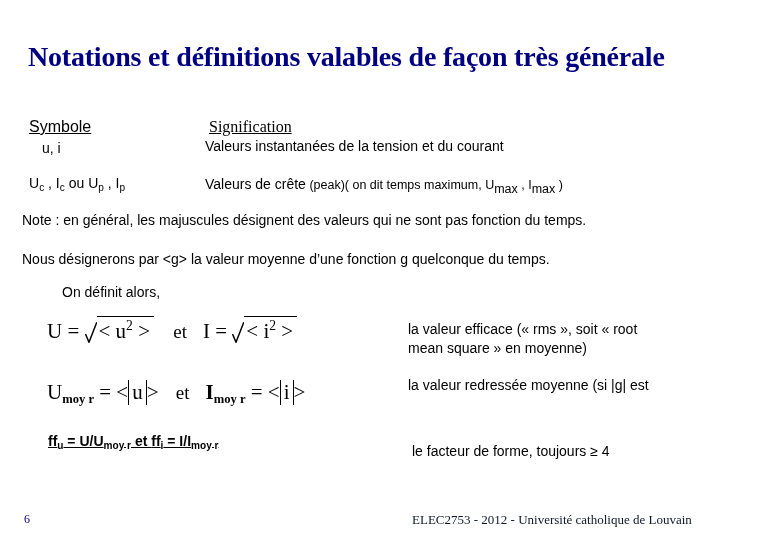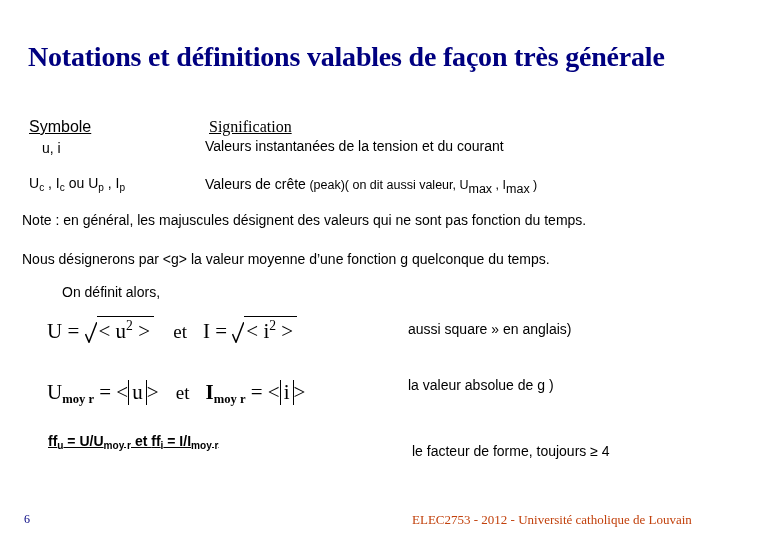--- a/index.html
+++ b/index.html
@@ -184,40 +184,40 @@
     font-family: "Liberation Serif", serif;
     font-size: 12px;
     color: #000080;
   }
   .footer-credit {
     position: absolute;
     left: 412px;
     top: 512px;
     font-family: "Liberation Serif", serif;
     font-size: 13px;
-    color: #c2410c;
+    color: #0f172a;
     white-space: nowrap;
   }
 </style>
 </head>
 <body>
 
 <div class="slide-title">Notations et définitions valables de façon très générale</div>
 
 <div class="table-block">
 
   <div class="tbl-head-sym">Symbole</div>
   <div class="tbl-head-sig">Signification</div>
 
   <div class="tbl-r1-sym">u, i</div>
   <div class="tbl-r1-sig">Valeurs instantanées de la tension et du courant</div>
 
   <div class="tbl-r2-sym"><span>U</span><sub>c</sub><span> , </span><span>I</span><sub>c</sub><span> ou </span><span>U</span><sub>p</sub><span> , </span><span>I</span><sub>p</sub></div>
 
-  <div class="tbl-r2-sig"><span>Valeurs de crête</span><span class="small-cap"> (peak)( on dit aussi valeur, </span><span class="small-cap">U</span><sub class="small-cap">max</sub><span class="small-cap"> , </span><span class="small-cap">I</span><sub class="small-cap">max</sub><span class="small-cap"> )</span></div>
+  <div class="tbl-r2-sig"><span>Valeurs de crête</span><span class="small-cap"> (peak)( on dit temps maximum, </span><span class="small-cap">U</span><sub class="small-cap">max</sub><span class="small-cap"> , </span><span class="small-cap">I</span><sub class="small-cap">max</sub><span class="small-cap"> )</span></div>
 </div>
 
 <div class="note note-1">Note : en général, les majuscules désignent des valeurs qui ne sont pas fonction du temps.</div>
 <div class="note note-2">Nous désignerons par &lt;g&gt; la valeur moyenne d’une fonction g quelconque du temps.</div>
 <div class="note note-3">On définit alors,</div>
 
 <div class="formula eq-rms">
   <span>U</span><span> = </span><span class="sqrt">
     <span class="tick">
       <svg width="12" height="22" viewBox="0 0 12 22">
@@ -236,23 +236,24 @@
   </span>
 </div>
 
 <div class="formula eq-moy">
   <span>U</span><span class="sub-bold">moy r</span><span> = &lt;</span><span class="bar-abs" style="border-left:1.2px solid #000;border-right:1.2px solid #000">u</span><span>&gt; </span><span style="display:inline-block;width:12px"></span><span class="et-word">et</span><span style="display:inline-block;width:16px"></span><span style="font-weight:bold">I</span><span class="sub-bold">moy r</span><span> = &lt;</span><span class="bar-abs" style="border-left:1.2px solid #000;border-right:1.2px solid #000">i</span><span>&gt;</span>
 </div>
 
 <div class="eq-ff"><span>ff</span><sub>u</sub><span> = U/U</span><sub>moy r</sub><span>  et  </span><span>ff</span><sub>i</sub><span> = I/I</span><sub>moy r</sub></div>
 
 <div class="annot annot-1">
-  <div>aussi square » en anglais)</div>
+  <div>la valeur efficace (« rms », soit « root</div>
+  <div>mean square » en moyenne)</div>
 </div>
 <div class="annot annot-2">
-  <div>la valeur absolue de g  )</div>
+  <div>la valeur redressée moyenne (si |g| est</div>
 </div>
 <div class="annot annot-3">
   <div>le facteur de forme, toujours ≥ 4</div>
 </div>
 
 <div class="footer-page">6</div>
 <div class="footer-credit">ELEC2753 - 2012 - Université catholique de Louvain</div>
 
 </body></html>

